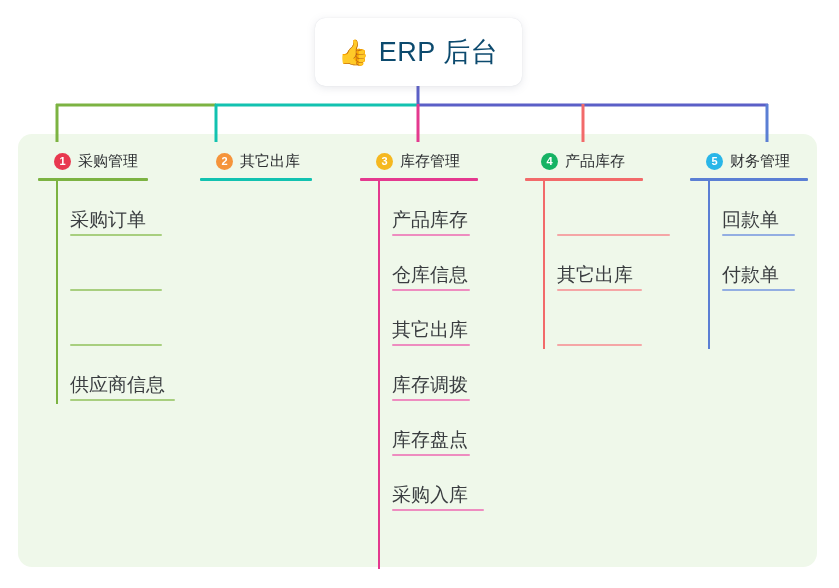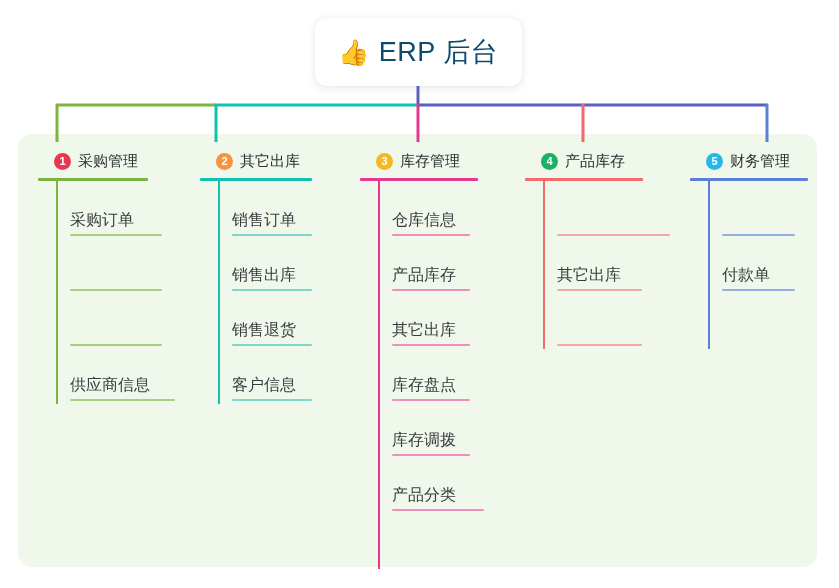--- a/index.html
+++ b/index.html
@@ -124,21 +124,21 @@
   .item {
     position: relative;
     height: 55px;
     box-sizing: border-box;
     padding-left: 14px;
     display: flex;
     flex-direction: column;
     justify-content: flex-end;
   }
   .item-label {
-    font-size: 16px;
+    font-size: 19px;
     color: #3a3d40;
     white-space: nowrap;
     padding-bottom: 6px;
     line-height: 17px;
   }
   .item-rule {
     height: 2px;
     border-radius: 1px;
   }
 </style>
@@ -195,71 +195,52 @@
       </div>
     </div>
   </div>
 
   <div class="column" style="left:200px; top:148px; width:148px;">
     <div class="col-header">
       <span class="badge" style="background: rgb(245, 148, 59);">2</span>
       <span class="col-title">其它出库</span>
     </div>
     <div class="head-rule" style="width: 112px; background: rgb(18, 194, 176);"></div>
-    <div class="items">
-      <div class="spine" style="height: 223px; background: rgb(18, 194, 176);"></div>
-      <div class="item">
-        <span class="item-label">销售订单</span>
-        <div class="item-rule" style="width: 80px; background: rgb(122, 216, 205);"></div>
-      </div>
-      <div class="item">
-        <span class="item-label">销售出库</span>
-        <div class="item-rule" style="width: 80px; background: rgb(122, 216, 205);"></div>
-      </div>
-      <div class="item">
-        <span class="item-label">销售退货</span>
-        <div class="item-rule" style="width: 80px; background: rgb(122, 216, 205);"></div>
-      </div>
-      <div class="item">
-        <span class="item-label">客户信息</span>
-        <div class="item-rule" style="width: 80px; background: rgb(122, 216, 205);"></div>
-      </div>
-    </div>
   </div>
 
   <div class="column" style="left:360px; top:148px; width:150px;">
     <div class="col-header">
       <span class="badge" style="background: rgb(245, 184, 32);">3</span>
       <span class="col-title">库存管理</span>
     </div>
     <div class="head-rule" style="width: 118px; background: rgb(228, 57, 143);"></div>
     <div class="items">
       <div class="spine" style="height: 388px; background: rgb(228, 57, 143);"></div>
       <div class="item">
+        <span class="item-label">产品库存</span>
+        <div class="item-rule" style="width: 78px; background: rgb(238, 141, 192);"></div>
+      </div>
+      <div class="item">
         <span class="item-label">仓库信息</span>
         <div class="item-rule" style="width: 78px; background: rgb(238, 141, 192);"></div>
       </div>
       <div class="item">
-        <span class="item-label">产品库存</span>
-        <div class="item-rule" style="width: 78px; background: rgb(238, 141, 192);"></div>
-      </div>
-      <div class="item">
         <span class="item-label">其它出库</span>
         <div class="item-rule" style="width: 78px; background: rgb(238, 141, 192);"></div>
       </div>
       <div class="item">
+        <span class="item-label">库存调拨</span>
+        <div class="item-rule" style="width: 78px; background: rgb(238, 141, 192);"></div>
+      </div>
+      <div class="item">
         <span class="item-label">库存盘点</span>
         <div class="item-rule" style="width: 78px; background: rgb(238, 141, 192);"></div>
       </div>
       <div class="item">
-        <span class="item-label">库存调拨</span>
-        <div class="item-rule" style="width: 78px; background: rgb(238, 141, 192);"></div>
-      </div>
-      <div class="item">
-        <span class="item-label">产品分类</span>
+        <span class="item-label">采购入库</span>
         <div class="item-rule" style="width: 92px; background: rgb(238, 141, 192);"></div>
       </div>
     </div>
   </div>
 
   <div class="column" style="left:525px; top:148px; width:155px;">
     <div class="col-header">
       <span class="badge" style="background: rgb(22, 179, 100);">4</span>
       <span class="col-title">产品库存</span>
     </div>
@@ -281,20 +262,21 @@
 
   <div class="column" style="left:690px; top:148px; width:135px;">
     <div class="col-header">
       <span class="badge" style="background: rgb(41, 182, 232);">5</span>
       <span class="col-title">财务管理</span>
     </div>
     <div class="head-rule" style="width: 118px; background: rgb(91, 127, 212);"></div>
     <div class="items">
       <div class="spine" style="height: 168px; background: rgb(91, 127, 212);"></div>
       <div class="item">
+        <span class="item-label">回款单</span>
         <div class="item-rule" style="width: 73px; background: rgb(147, 174, 226);"></div>
       </div>
       <div class="item">
         <span class="item-label">付款单</span>
         <div class="item-rule" style="width: 73px; background: rgb(147, 174, 226);"></div>
       </div>
     </div>
   </div>
 
 </div>

